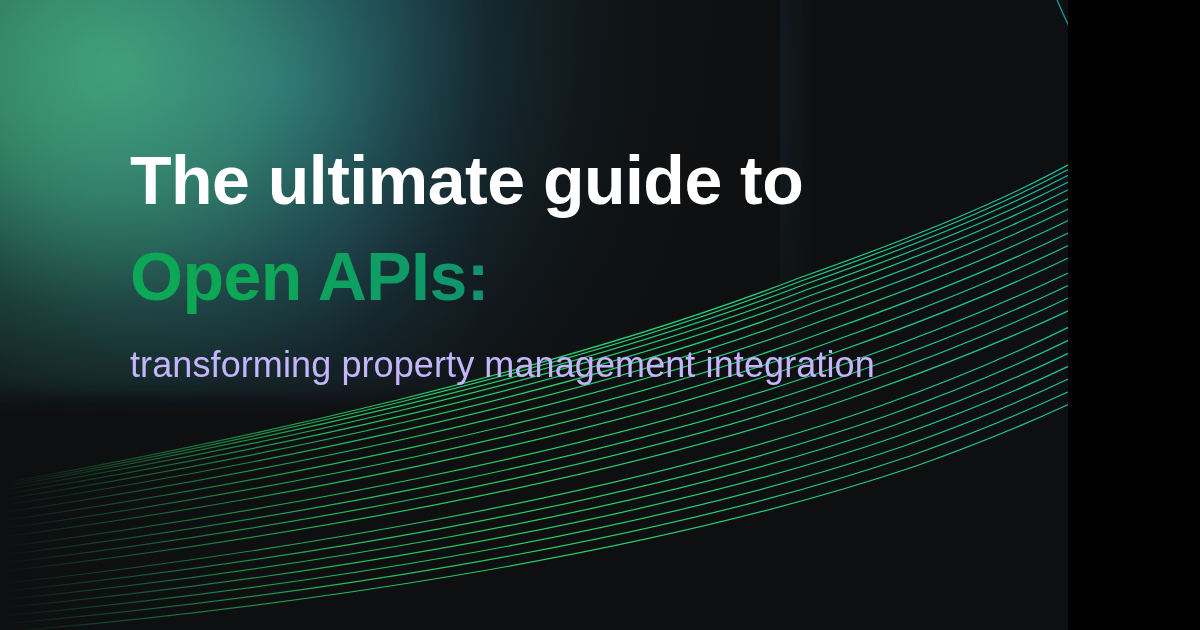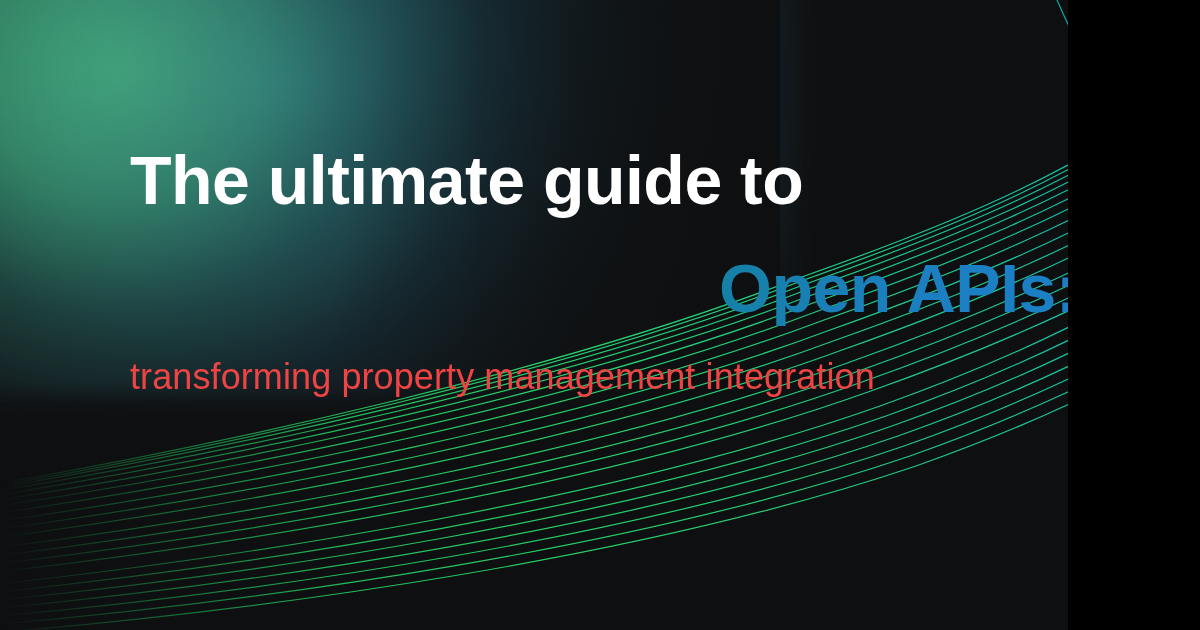--- a/index.html
+++ b/index.html
@@ -94,50 +94,49 @@
     margin: 0;
     font-size: 68px;
     line-height: 96px;
     font-weight: 700;
     letter-spacing: -0.5px;
     color: #ffffff;
     white-space: nowrap;
   }
 
   .headline-accent {
-    margin: 12px;
+    margin: 0;
     font-size: 68px;
     line-height: 96px;
     font-weight: 700;
     letter-spacing: -0.5px;
     white-space: nowrap;
     background-image: linear-gradient(93deg, #0aa css-fallback 0%, #0aa 0%);
     background: linear-gradient(95deg,
                 #0da856 0%,
                 #0da856 14%,
                 #0f9a68 30%,
                 #11897e 45%,
                 #1481a0 58%,
                 #1a7fb8 74%,
                 #1b7fc4 88%,
                 #1b7fc4 100%);
     -webkit-background-clip: text;
     background-clip: text;
     color: transparent;
-    text-align: right;
     -webkit-text-fill-color: transparent;
   }
 
   .subhead {
     margin: 18px 0 0 0;
     font-size: 36px;
     line-height: 46px;
     font-weight: 400;
     letter-spacing: 0.1px;
-    color: #ef4444;
+    color: #c4b5fd;
     white-space: nowrap;
   }
 </style>
 </head>
 <body>
 
 <div id="canvas">
 
   <div class="bg-base"></div>
   <div class="glow-green"></div>

